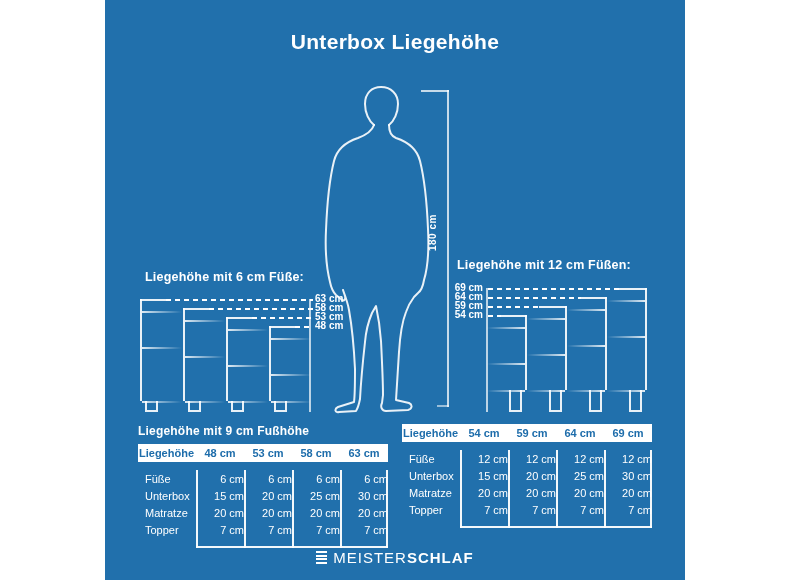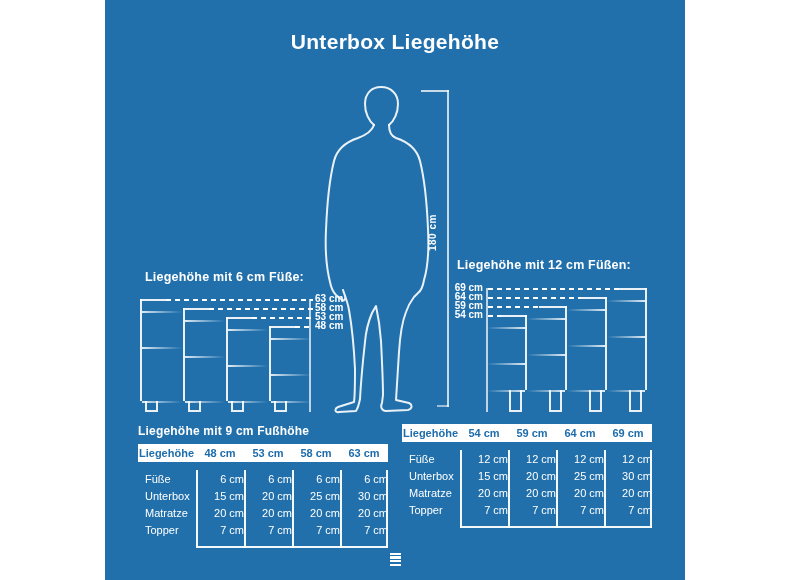--- a/index.html
+++ b/index.html
@@ -245,16 +245,19 @@
         </div>
       </div>
 
     <div class="footer">
       <span class="logo-bars">
         <span></span>
           <span></span>
           <span></span>
           <span></span>
       </span>
+      <span class="brand">
+        <span class="light">MEISTER</span><span class="bold">SCHLAF</span>
+      </span>
     </div>
 
   </div>
 </div>
 
 </body></html>

